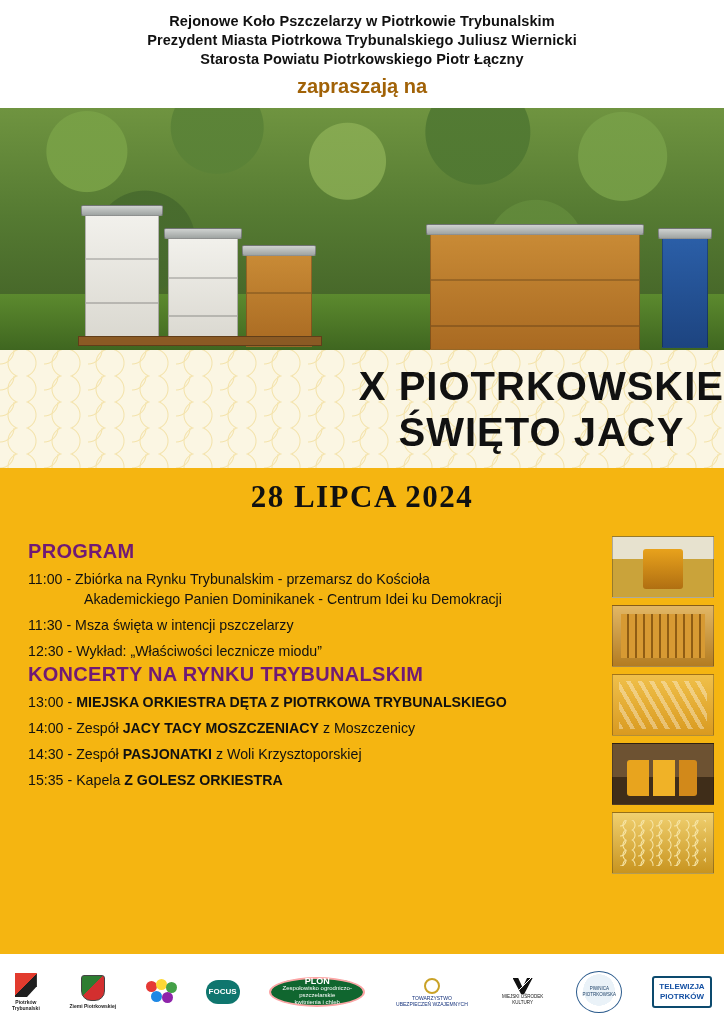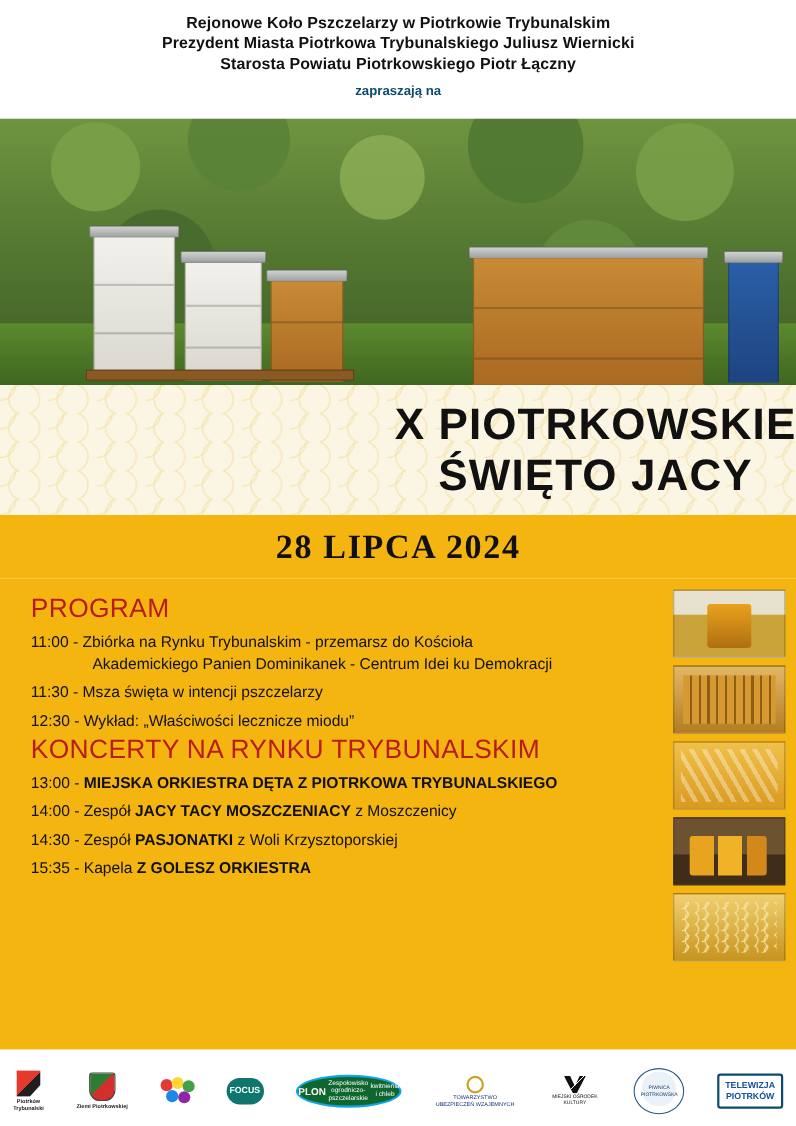--- a/index.html
+++ b/index.html
@@ -23,22 +23,22 @@
   }
   .header .line {
     font-weight: bold;
     font-size: 14.5px;
     color: #111111;
     line-height: 19px;
     letter-spacing: 0.1px;
   }
   .header .invite {
     font-weight: bold;
-    font-size: 12px;
-    color: #0c4a6e;
+    font-size: 20px;
+    color: #a16207;
     margin-top: 6px;
   }
 
   
   .photo-band {
     position: relative;
     height: 242px;
     overflow: hidden;
     background: #4c6b2a;
   }
@@ -165,23 +165,23 @@
   .thumb-comb { background: linear-gradient(180deg,#f0d070,#c8941f); }
   .thumb-comb:after {
     content: ""; position: absolute; inset: 7px;
     background-image:
       radial-gradient(circle at 0 0, transparent 5px, #f7e6a8 6px, transparent 7px),
       radial-gradient(circle at 9px 5px, transparent 5px, #f7e6a8 6px, transparent 7px);
     background-size: 18px 10px;
   }
 
   .h-section {
-    font-weight: normal;
-    font-size: 24px;
-    color: #b91c1c;
+    font-weight: bold;
+    font-size: 20px;
+    color: #701a75;
     letter-spacing: .3px;
   }
   .h-section.second { margin-top: 2px; }
   .row {
     font-size: 14.2px;
     color: #111111;
     line-height: 20px;
     margin-top: 6px;
   }
   .row .cont { display: block; padding-left: 56px; }
@@ -233,22 +233,22 @@
   .lg-dots i {
     position: absolute; width: 11px; height: 11px; border-radius: 50%;
   }
   .lg-circle {
     width: 34px; height: 24px; border-radius: 12px;
     background: #0f766e; color: #fff; font-weight: bold; font-size: 8px;
     display: flex; align-items: center; justify-content: center;
   }
   .lg-oval {
     width: 96px; height: 30px; border-radius: 50%;
-    background: #10662f; border: 2px solid #0ea5e9;
-    color: #fff; font-size: 6px; display: flex; flex-direction: row;
+    background: #10662f; border: 2px solid #fca5a5;
+    color: #fff; font-size: 6px; display: flex; flex-direction: column;
     align-items: center; justify-content: center; text-align: center; line-height: 7px;
   }
   .lg-tuw {
     width: 74px; height: 30px; display: flex; flex-direction: column;
     align-items: center; justify-content: center; text-align: center;
     color: #13307a; font-size: 5px; line-height: 6px;
   }
   .lg-tuw .ring {
     width: 16px; height: 16px; border-radius: 50%; border: 2px solid #c9a227; margin-bottom: 1px;
   }

